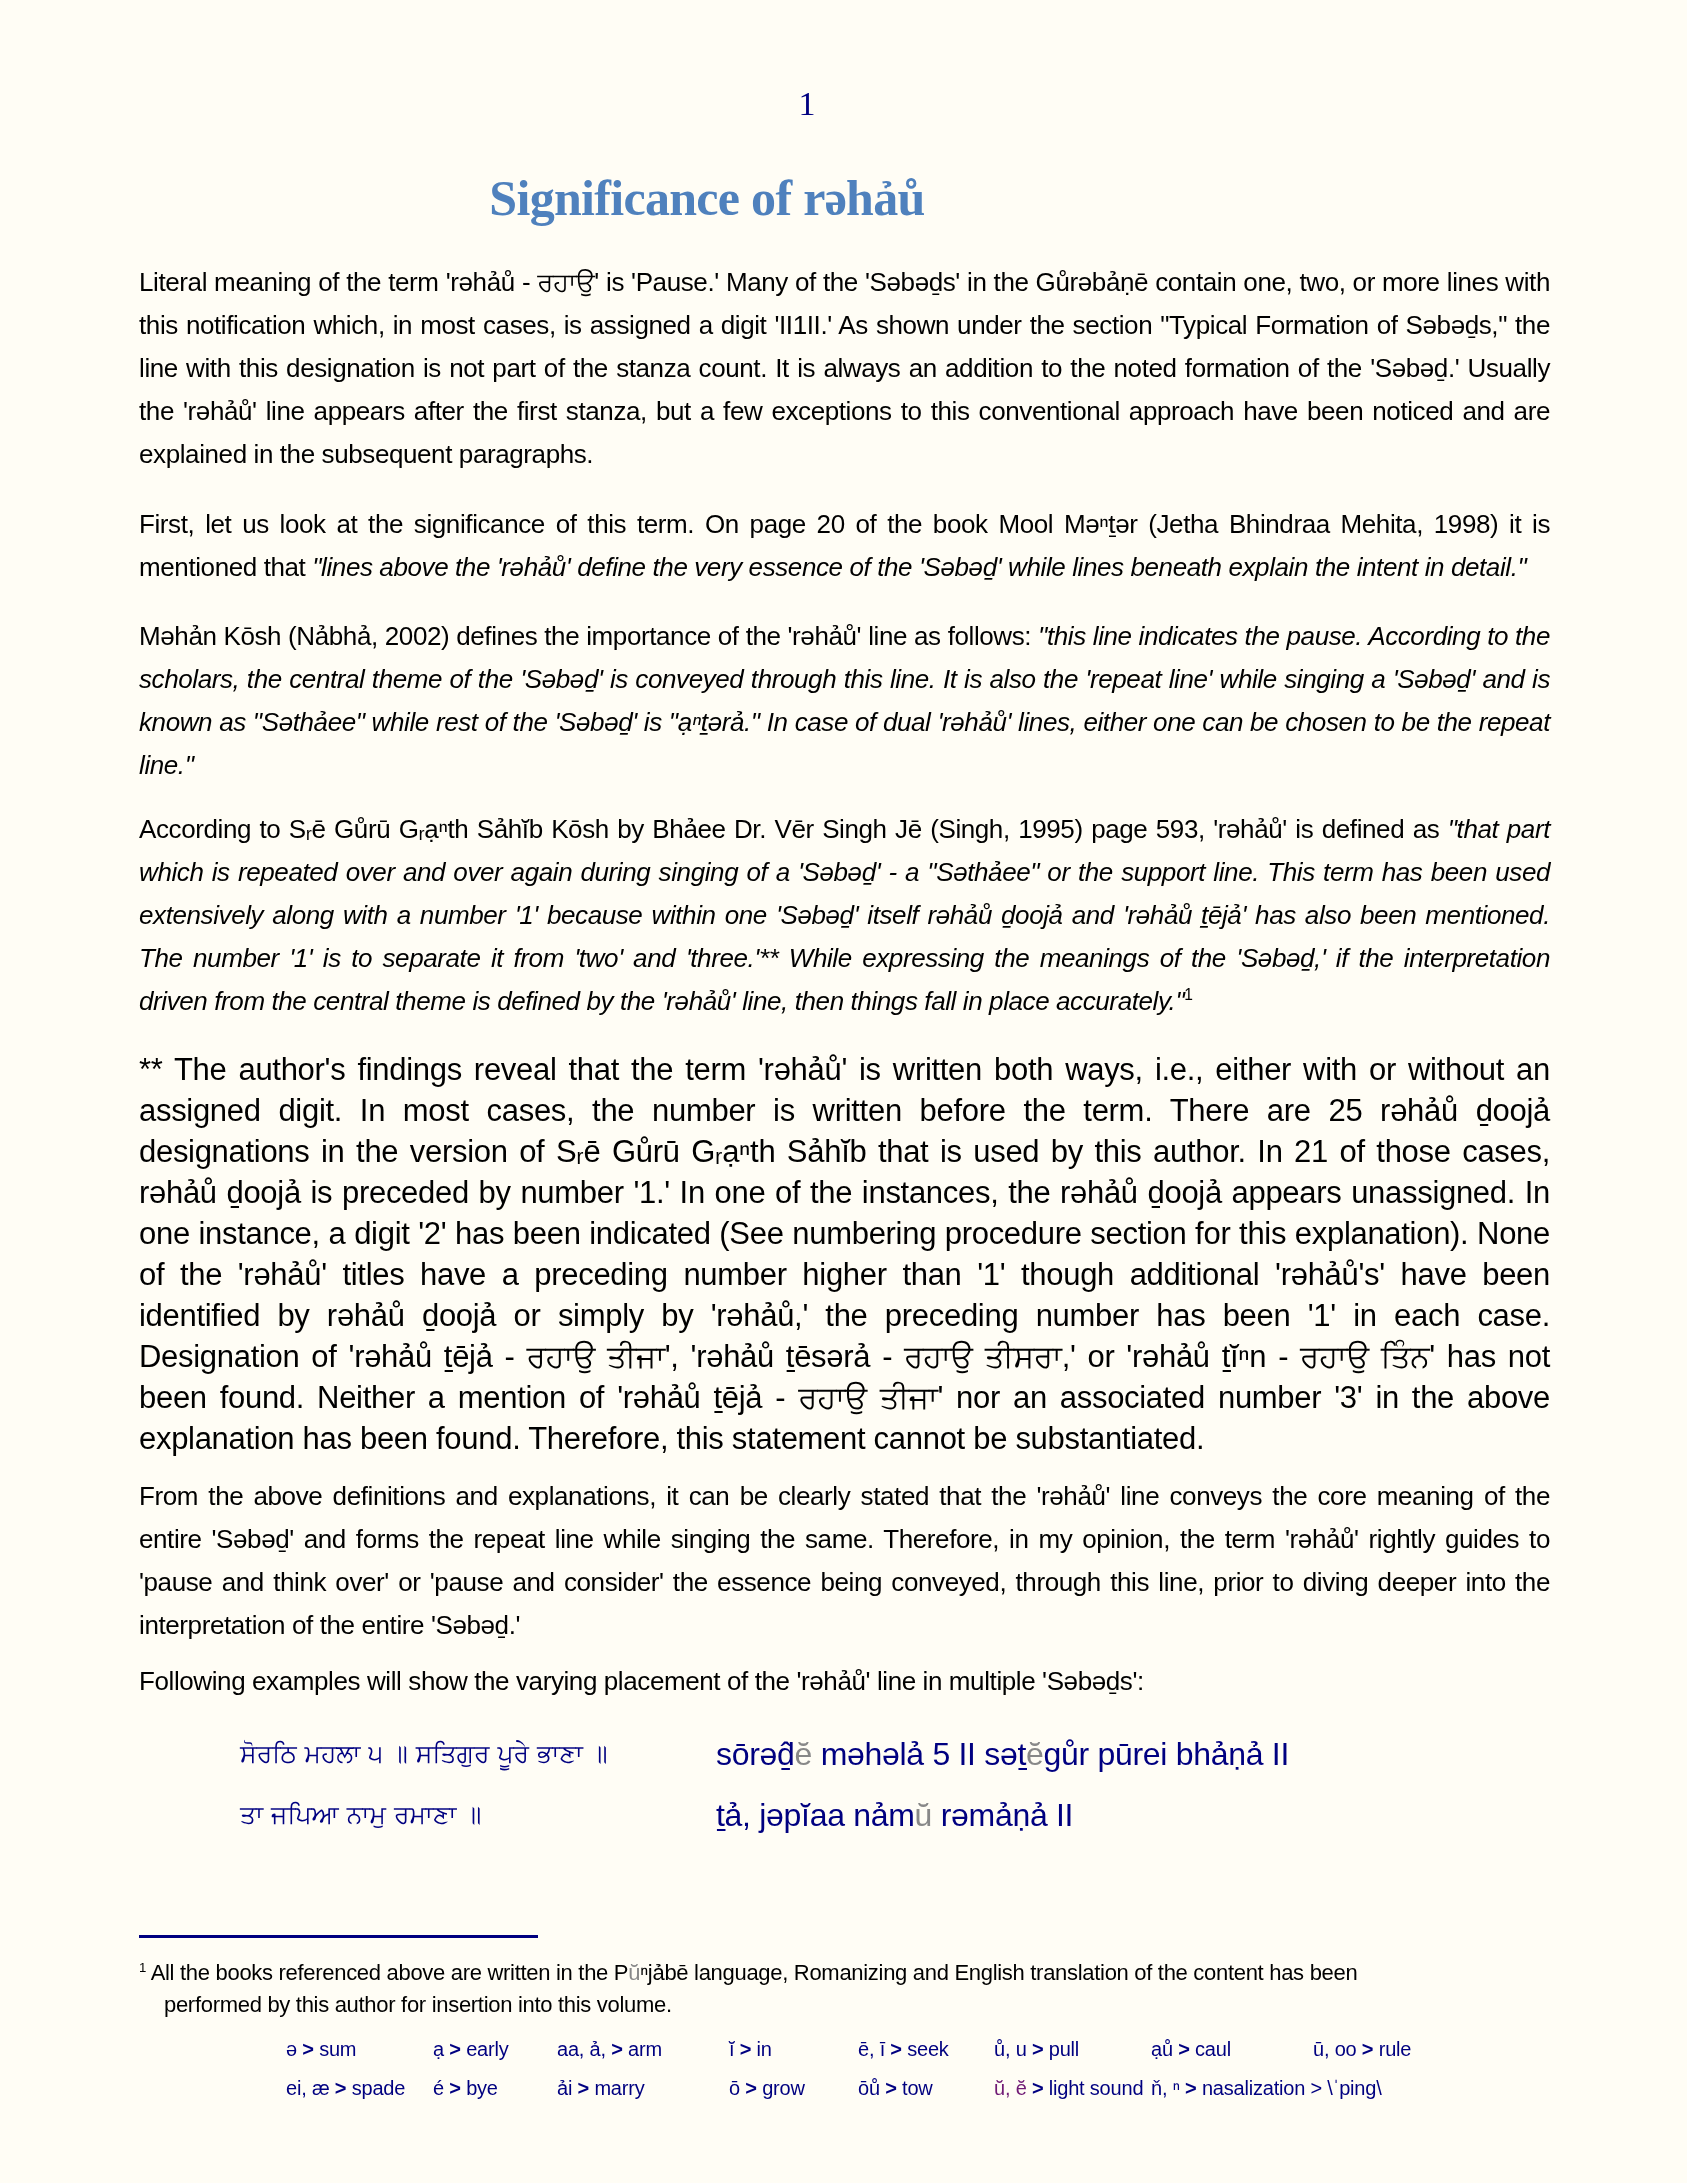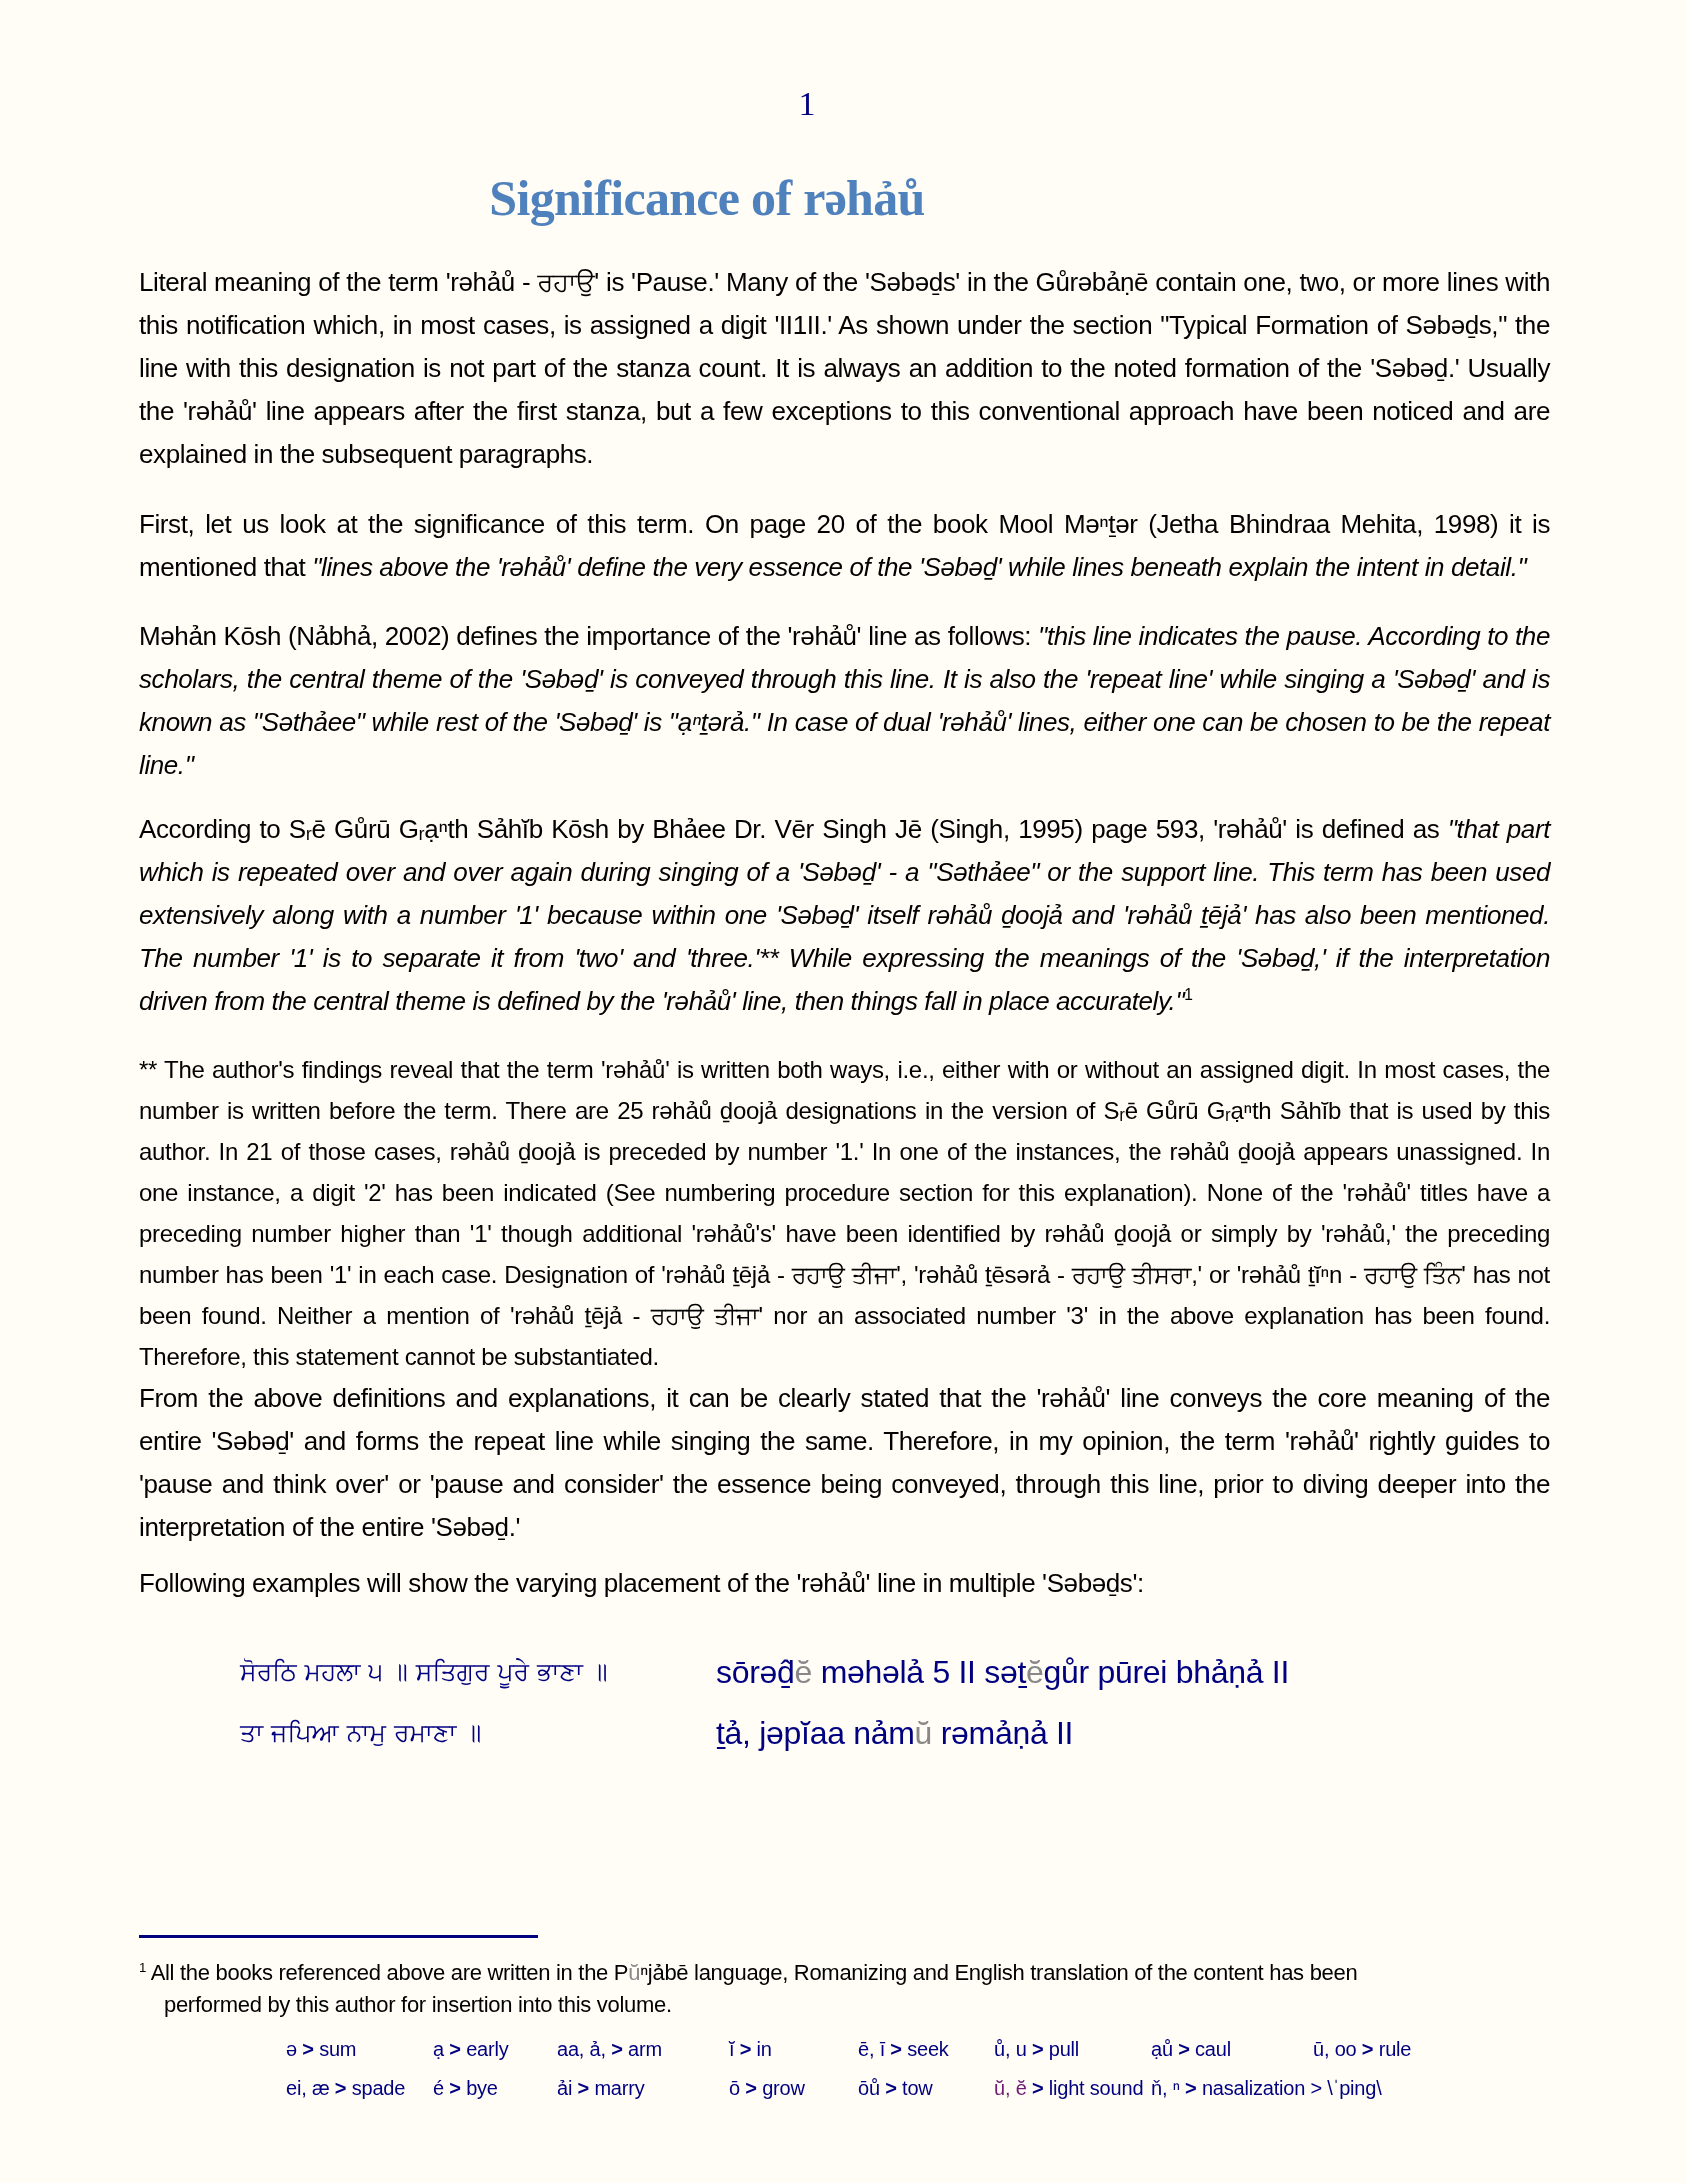--- a/index.html
+++ b/index.html
@@ -28,29 +28,29 @@
   .content {
     position: absolute; left: 139px; top: 261px; width: 1411px;
   }
   p { margin: 0; }
   .body-p {
     font-size: 26px; line-height: 43px; text-align: justify;
     margin-bottom: 26.5px;
     letter-spacing: -0.4px;
   }
   .note-p {
-    font-size: 24px; line-height: 41px; text-align: justify;
-    margin-bottom: 0;
+    font-size: 31px; line-height: 41px; text-align: justify;
+    margin-bottom: 16px;
     letter-spacing: -0.3px;
   }
   .tight { margin-bottom: 21px; }
   .gray { color: #888888; }
   em { font-style: italic; }
   .examples {
-    margin-top: 44px;
+    margin-top: 28px;
     display: grid;
     grid-template-columns: 476px 662px;
     column-gap: 0;
     row-gap: 14.6px;
     padding-left: 101px;
     color: #000080;
   }
   .gurmukhi { font-size: 25px; line-height: 46px; font-family: "DejaVu Sans", sans-serif; }
   .roman { font-size: 32px; line-height: 46px; letter-spacing: -0.3px; }
   .u { }

